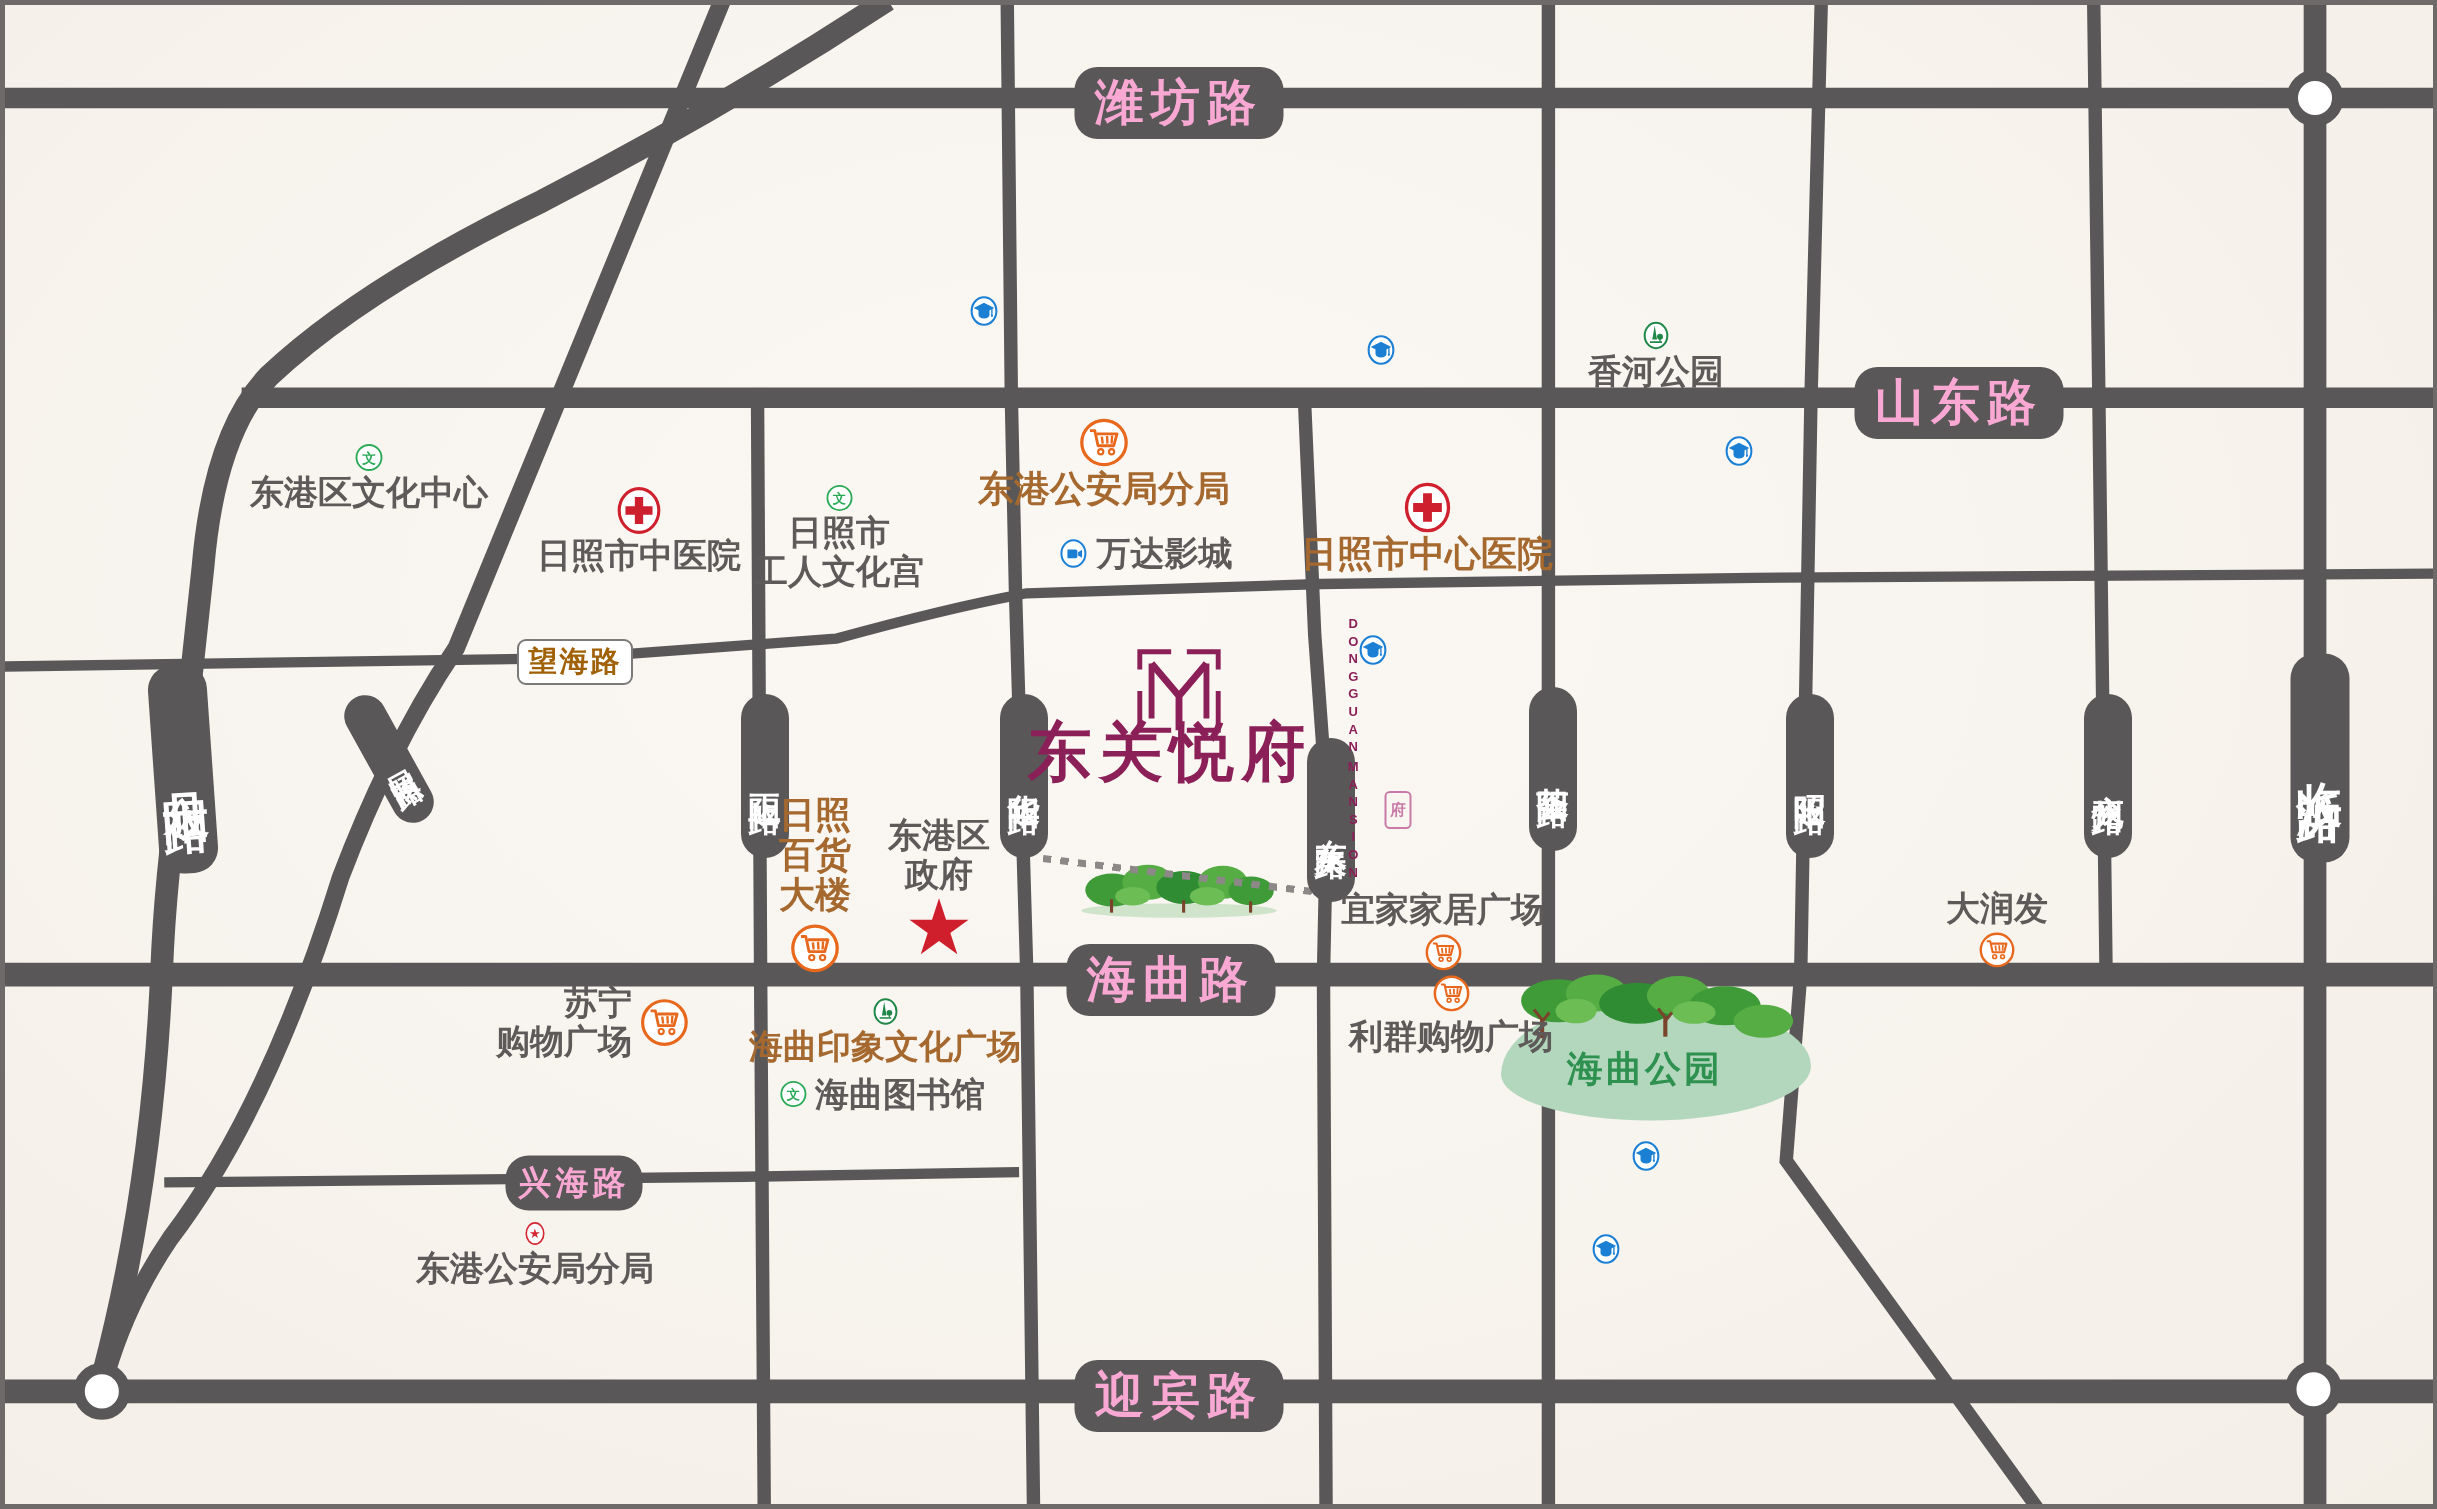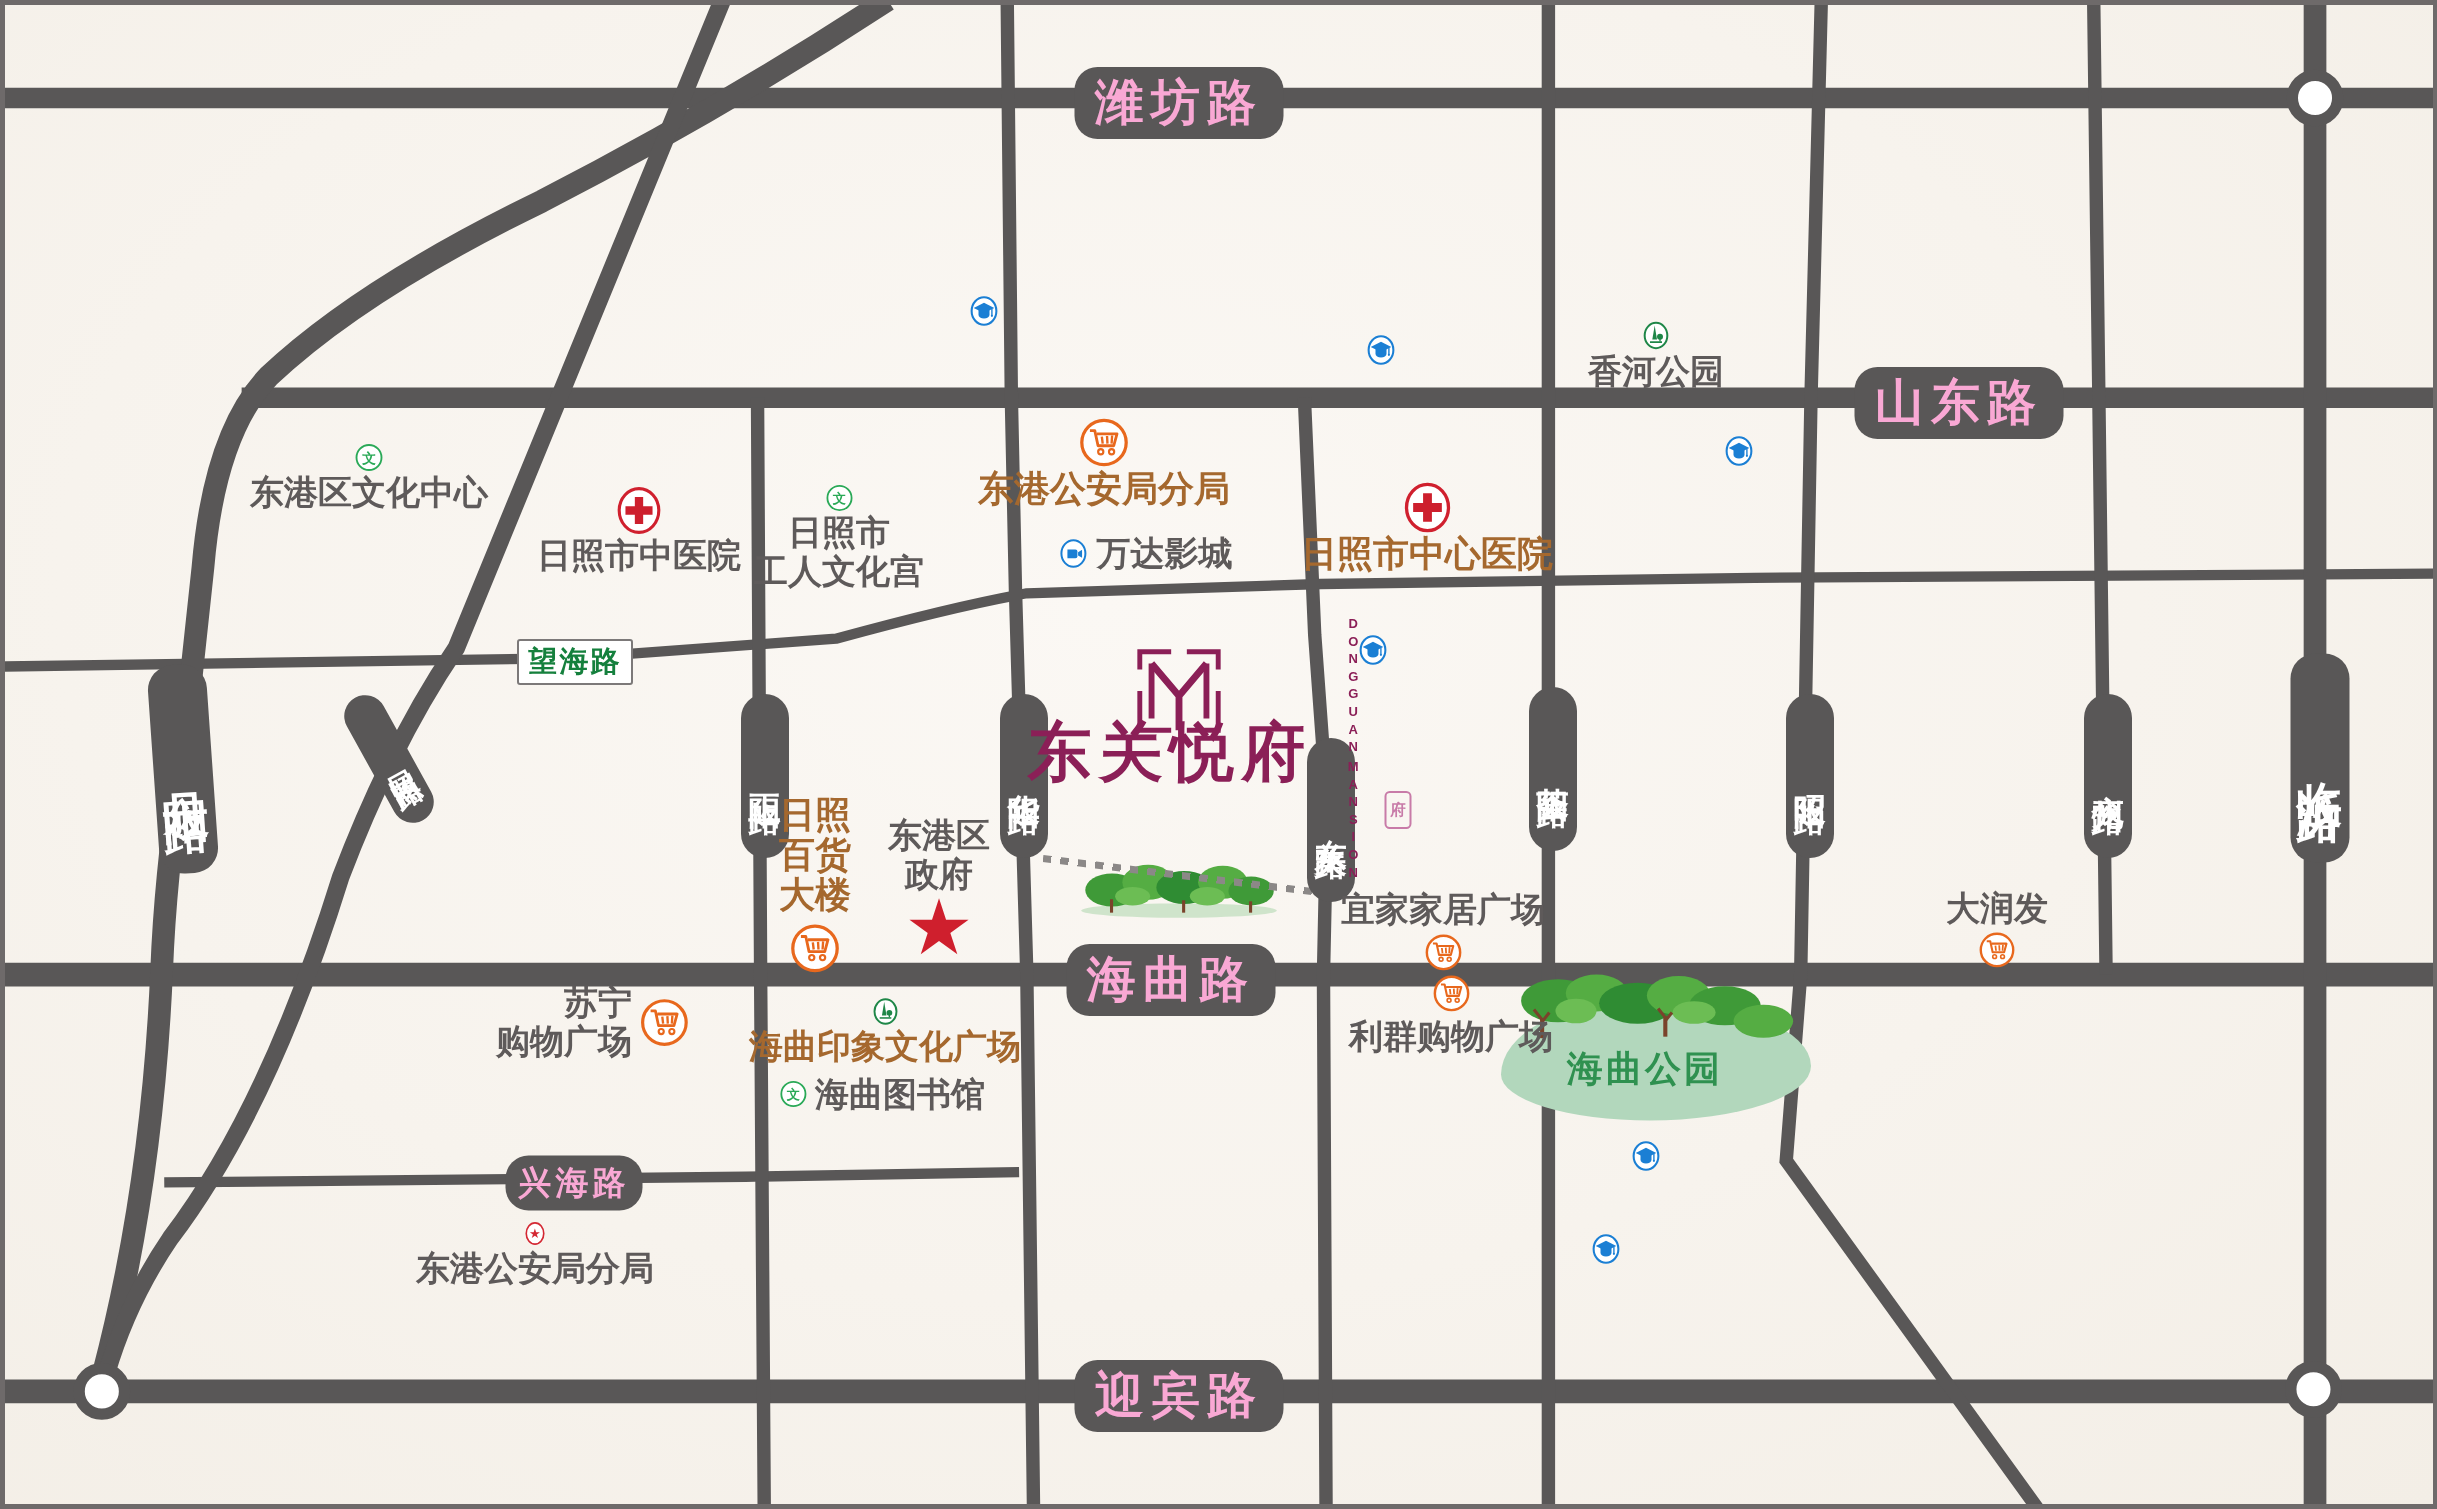--- a/index.html
+++ b/index.html
@@ -11,21 +11,21 @@
   .abs{position:absolute;transform:translate(-50%,-50%);}
   
   .rl-h{background:#595757;color:#f9a8d4;border-radius:23px;display:flex;align-items:center;justify-content:center;
         font-weight:bold;white-space:nowrap;z-index:30;}
   .rl-major{width:209px;height:72px;font-size:49px;letter-spacing:7.2px;}
   .rl-minor{width:137px;height:55px;font-size:33px;letter-spacing:4.1px;}
   .rl-v{background:#595757;color:#fff;border-radius:25px;display:flex;align-items:center;justify-content:center;
         font-weight:bold;writing-mode:vertical-rl;text-orientation:upright;z-index:30;}
   .rl-v-minor{width:48px;height:164px;font-size:32.5px;letter-spacing:5.2px;}
   .rl-v-major{width:59px;height:209px;font-size:46px;letter-spacing:8.3px;}
-  .rl-white{background:#fff;color:#15803d;border:2.1px solid #7c7979;border-radius:3px;display:flex;align-items:center;
+  .rl-white{background:#fff;color:#a16207;border:2.1px solid #7c7979;border-radius:9px;display:flex;align-items:center;
         justify-content:center;font-weight:bold;width:112px;height:42px;font-size:29px;letter-spacing:2.1px;z-index:30;}
   
   .poi{display:flex;flex-direction:column;align-items:center;z-index:40;}
   .poi-row{display:flex;flex-direction:row;align-items:center;gap:7.2px;z-index:40;}
   .poi-text{color:#5e5a5a;font-weight:bold;font-size:34px;line-height:39px;white-space:pre-line;text-align:center;}
   .brown .poi-text{color:#a5682e;}
   .green-text{color:#2f9150;font-weight:bold;font-size:36px;letter-spacing:3.1px;}
   .ic{display:block;}
   .gov-star{color:#cf1f2d;font-size:77px;line-height:67px;}
   

